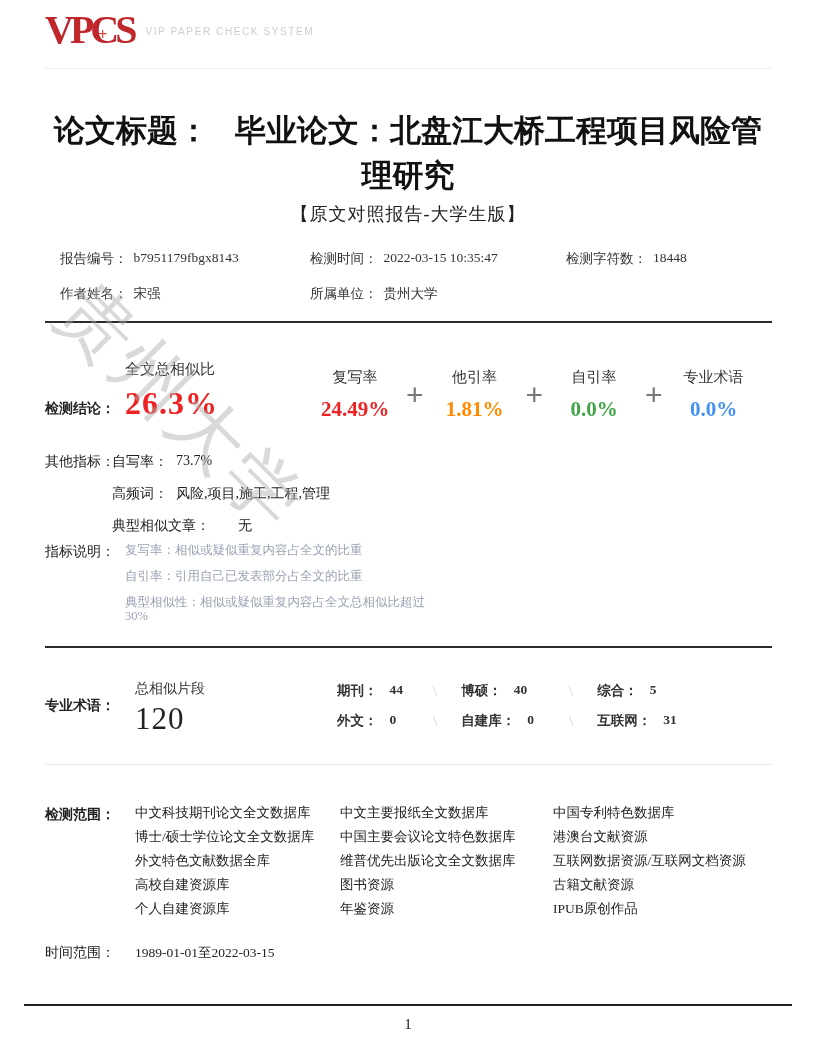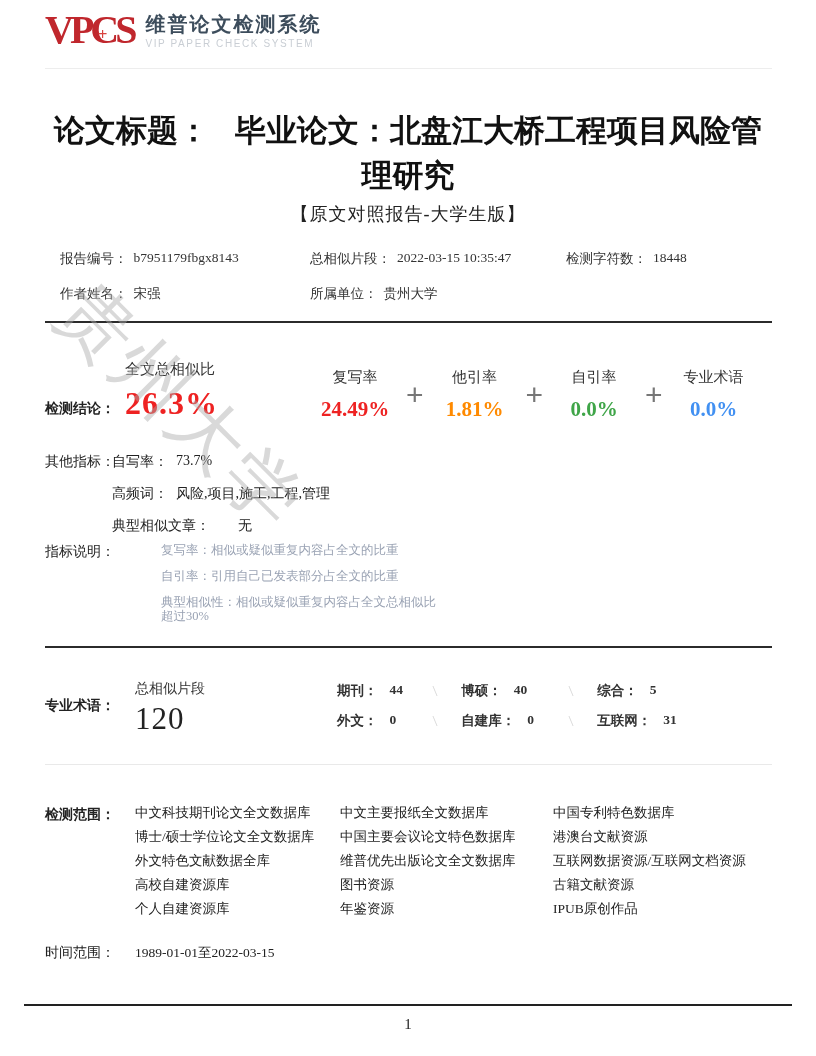--- a/index.html
+++ b/index.html
@@ -98,21 +98,21 @@
   .other-label { top: 453px; }
   .other-rows { position: absolute; left: 112px; top: 453px; font-size: 14px; color: #222; }
   .other-row { margin-bottom: 14px; display: flex; }
   .other-value { margin-left: 8px; }
   .other-value.wide-gap { margin-left: 28px; }
   
   .notes-label { top: 543px; }
   .notes { position: absolute; left: 125px; top: 543px; width: 645px; display: flex; font-size: 12.5px; color: #99a2b3; }
   .notes-col.left { width: 320px; }
   .notes-col.right { width: 325px; }
-  .note-line { margin-bottom: 12px; line-height: 14px; margin-left: 36px; }
+  .note-line { margin-bottom: 12px; line-height: 14px; }
   
   .frag-label { top: 697px; }
   .frag-total { position: absolute; left: 135px; top: 680px; }
   .frag-total-label { font-size: 14px; color: #333; }
   .frag-total-value { font-size: 31px; margin-top: 3px; letter-spacing: 1px; color: #222; }
   .frag-grid { position: absolute; left: 337px; top: 682px; font-size: 13.5px; color: #333; }
   .frag-row { display: flex; align-items: center; margin-bottom: 12px; }
   .frag-cell { display: flex; font-weight: bold; }
   .frag-cell .fc-label {}
   .frag-cell .fc-value { margin-left: 12px; }
@@ -138,41 +138,40 @@
 <body>
 
 <div class="page">
 
   <div class="header">
     <div class="logo">
       <span class="logo-text">VPCS</span>
       <span class="logo-plus">+</span>
     </div>
     <div class="brand">
-      <div class="brand-cn">维普论文检测系统</div>
       <div class="brand-en">VIP PAPER CHECK SYSTEM</div>
     </div>
   </div>
   <div class="divider div-top"></div>
 
   <div class="watermark">贵州大学</div>
 
   <div class="title-block">
     <span class="title-label">论文标题：</span><span>毕业论文：北盘江大桥工程项目风险管理研究</span>
   </div>
   <div class="subtitle">【原文对照报告-大学生版】</div>
 
   <div class="report-info">
     <div class="ri-row">
       <div class="ri-cell ri-c1">
         <span class="ri-label">报告编号：</span>
         <span class="ri-value">b7951179fbgx8143</span>
       </div>
       <div class="ri-cell ri-c2">
-        <span class="ri-label">总相似片段：</span>
+        <span class="ri-label">检测时间：</span>
         <span class="ri-value">2022-03-15 10:35:47</span>
       </div>
       <div class="ri-cell ri-c3">
         <span class="ri-label">检测字符数：</span>
         <span class="ri-value">18448</span>
       </div>
     </div>
     <div class="ri-row">
       <div class="ri-cell ri-c1">
         <span class="ri-label">作者姓名：</span>

